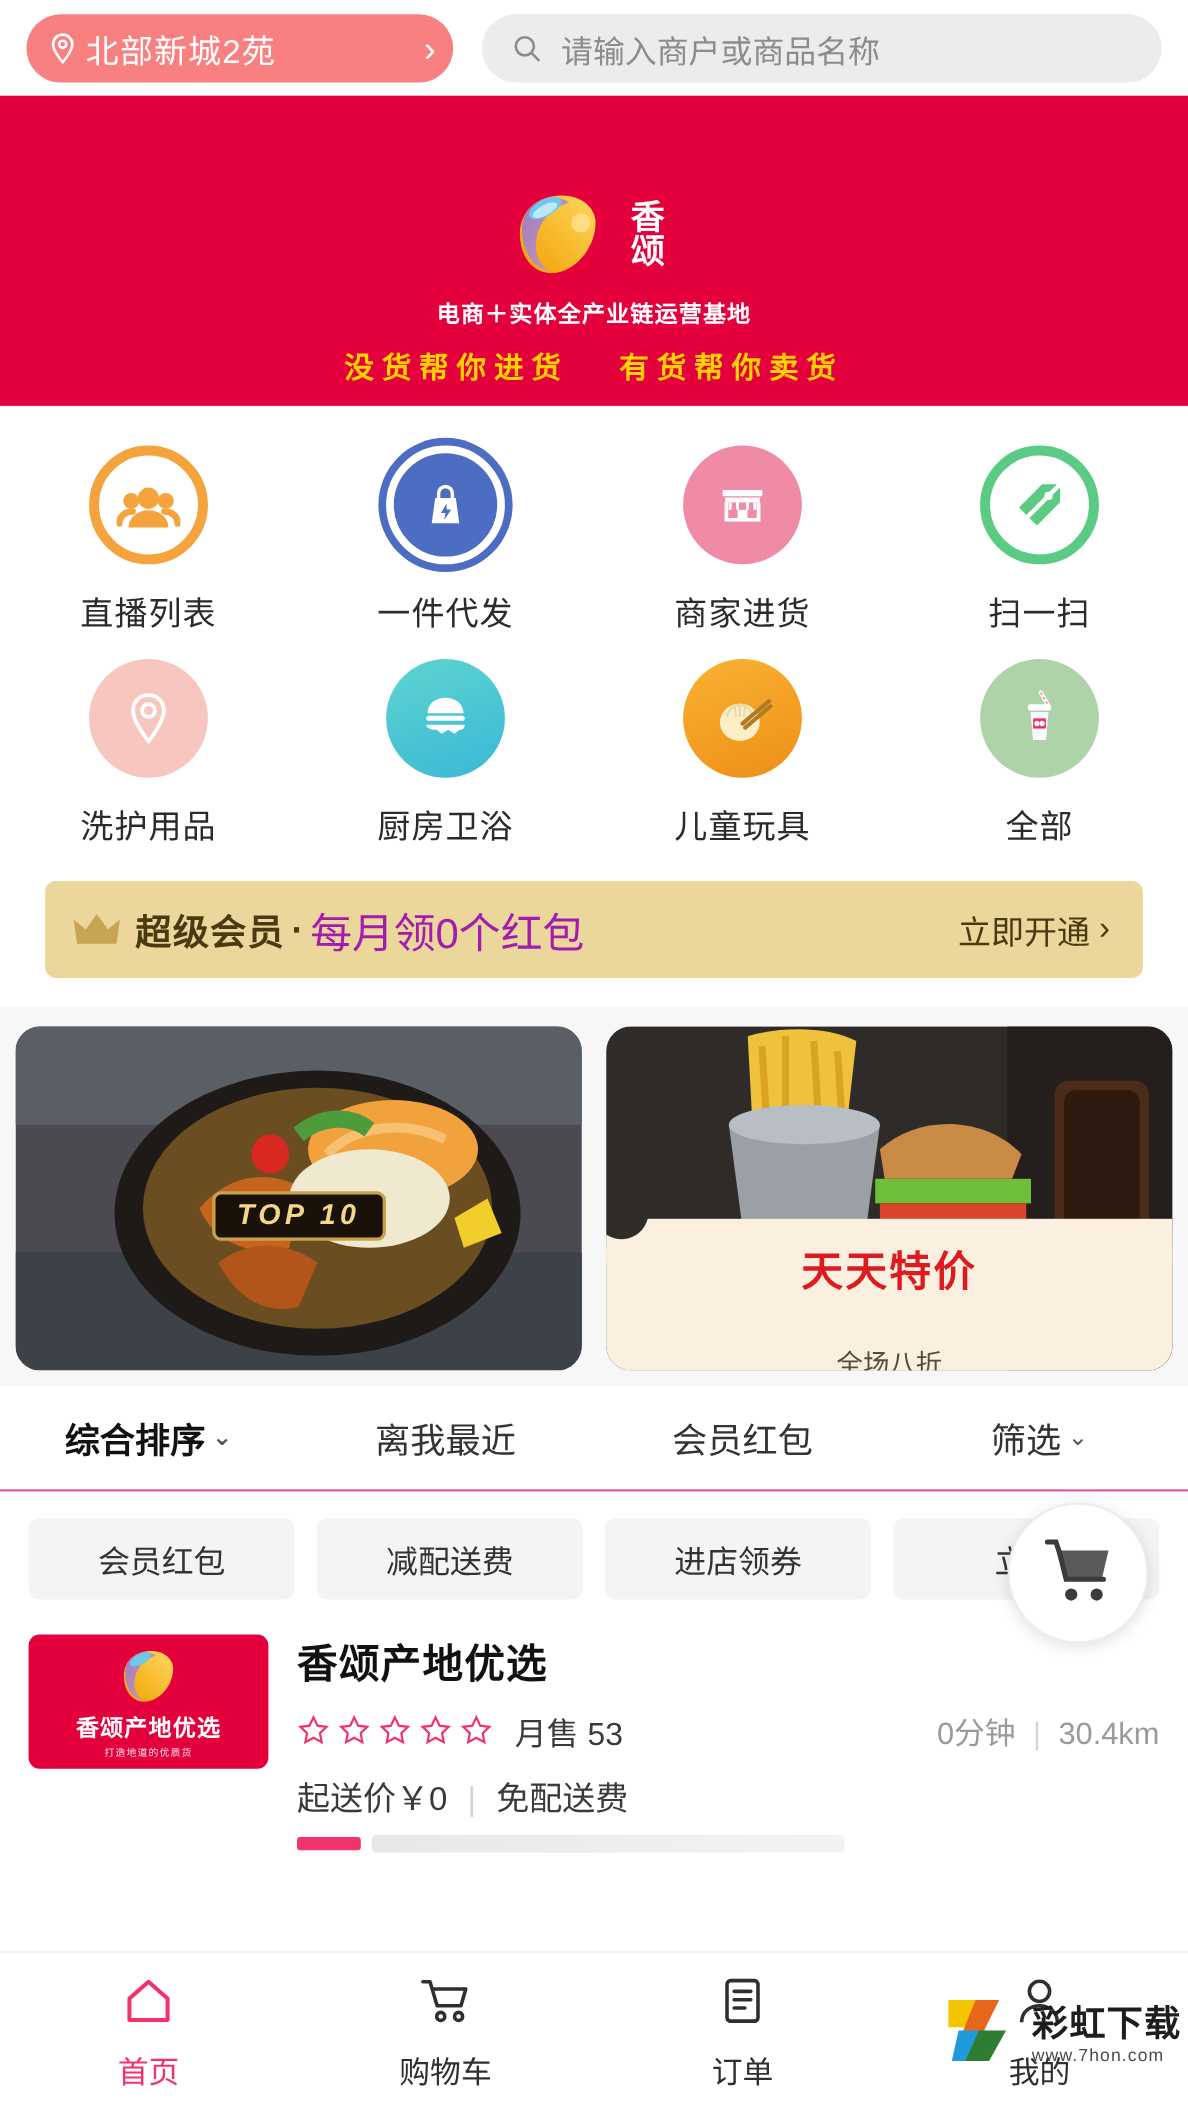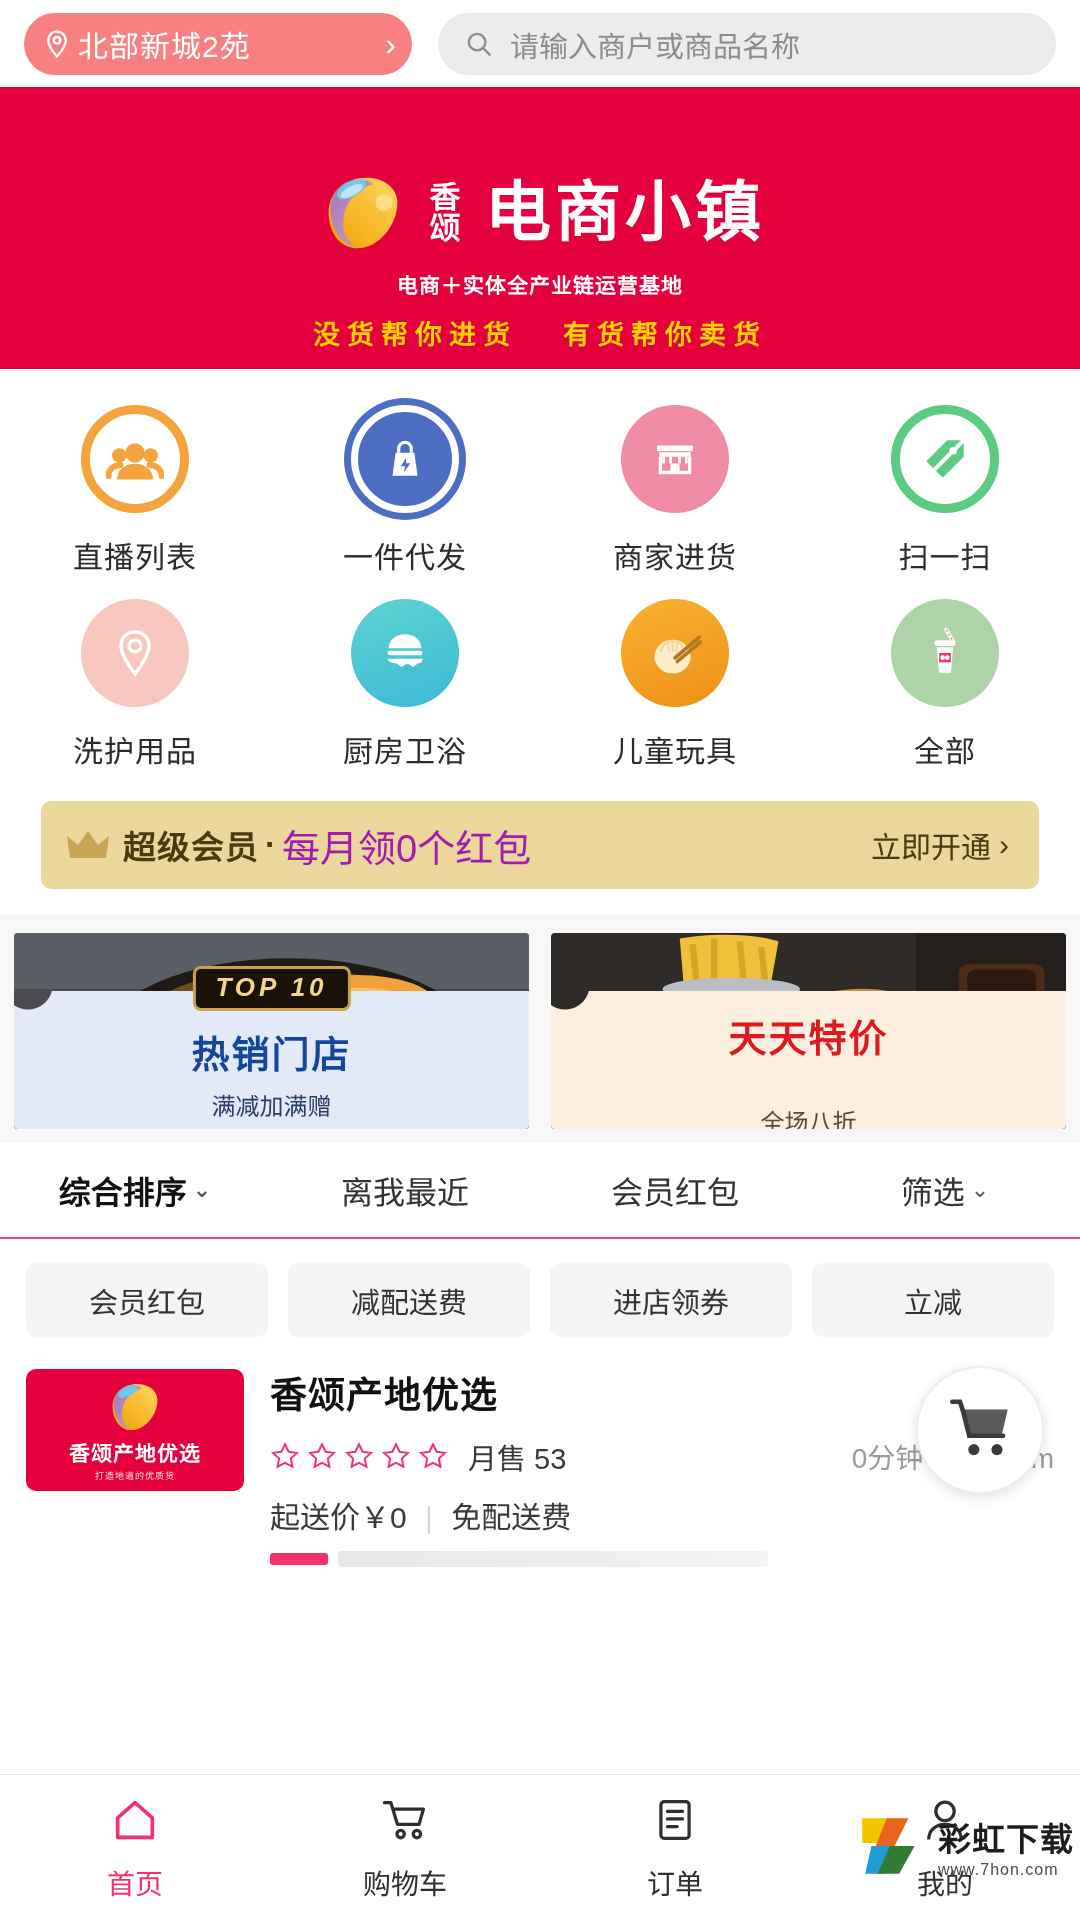--- a/index.html
+++ b/index.html
@@ -71,21 +71,21 @@
   }
   .crown{width:42px;height:34px;flex:0 0 auto;margin-right:14px;}
   .vip-title{font-size:33px;font-weight:bold;color:#4a3a12;letter-spacing:1px;}
   .vip-dot{font-size:33px;font-weight:bold;color:#4a3a12;margin:0 6px;}
   .vip-desc{font-size:38px;color:#a21caf;}
   .vip-cta{margin-left:auto;display:flex;align-items:center;font-size:30px;color:#4a3a12;gap:8px;}
   .vip-cta .chev{font-size:30px;}
 
   
   .promos{display:flex;gap:22px;padding:18px 14px 14px;background:#F7F7F7;flex:0 0 auto;}
-  .promo{flex:1;height:196px;border-radius:4px;overflow:hidden;position:relative;}
+  .promo{flex:1;height:313px;border-radius:23px;overflow:hidden;position:relative;}
   .promo .photo{position:absolute;inset:0;}
   .promo .ribbon{
     position:absolute;left:0;right:0;bottom:0;height:112px;
     display:flex;flex-direction:column;align-items:center;justify-content:center;
   }
   .promo .ribbon:before{
     content:"";position:absolute;top:-26px;left:0;right:0;height:40px;
     background:radial-gradient(circle at 14px -6px, transparent 24px, currentColor 25px);
   }
   .ribbon-blue{background:#E3E9F6;color:#E3E9F6;}
@@ -209,21 +209,20 @@
             <path d="M16 40c0-18 14-30 30-30 6 0 11 2 15 5-16 4-28 17-31 33-3 16 3 27 13 32C28 79 16 62 16 40z" fill="url(#bg2)" opacity=".85"></path>
             <ellipse cx="38" cy="20" rx="17" ry="8" transform="rotate(-28 38 20)" fill="#6FC7EA"></ellipse>
             <ellipse cx="38" cy="22" rx="13" ry="5" transform="rotate(-28 38 22)" fill="#FFF" opacity=".55"></ellipse>
             <circle cx="72" cy="34" r="9" fill="#FFE08A" opacity=".9"></circle>
           </svg>
         </span>
         <span class="hero-badge">
           <span>香</span>
           <span>颂</span>
         </span>
-        <span class="hero-title">电商小镇</span>
       </div>
       <div class="hero-sub">电商＋实体全产业链运营基地</div>
       <div class="hero-tag">
         <span>没货帮你进货</span>
         <span>有货帮你卖货</span>
       </div>
     </div>
   </div>
 
   <div class="grid">
@@ -361,24 +360,20 @@
           <path d="M86 96c14-10 30-8 42 0l-8 18c-16 4-28-6-34-18z" fill="#B1551A"></path>
           <ellipse cx="160" cy="50" rx="36" ry="20" fill="#F2A23C"></ellipse>
           <path d="M132 52c12-12 34-14 50-6" stroke="#F7C172" stroke-width="4" fill="none"></path>
           <ellipse cx="150" cy="70" rx="34" ry="20" fill="#EFE9D0"></ellipse>
           <path d="M120 44c10-8 22-8 30-2" stroke="#4E9B3C" stroke-width="7" fill="none"></path>
           <circle cx="108" cy="52" r="8" fill="#D8281F"></circle>
           <path d="M186 78l14-8 6 14-16 6z" fill="#F2CE2A"></path>
         </svg>
       </div>
       <div class="top10">TOP 10</div>
-      <div class="ribbon ribbon-blue">
-        <div class="promo-main blue-txt">热销门店</div>
-        <div class="promo-sub blue-sub">满减加满赠</div>
-      </div>
     </div>
 
     <div class="promo">
       <div class="photo">
         <svg viewBox="0 0 240 140" preserveAspectRatio="none" width="100%" height="100%">
           <rect width="240" height="140" fill="#2e2b28"></rect>
           <rect x="170" width="70" height="140" fill="#241f1c"></rect>
           <path d="M60 4c14-4 34-4 46 2l-4 34H62z" fill="#F0C23C"></path>
           <path d="M66 8l2 30M76 4l0 34M88 6l2 32M98 10l2 28" stroke="#D9A424" stroke-width="3"></path>
           <path d="M52 40h64l-8 58H60z" fill="#9aa0a6"></path>

